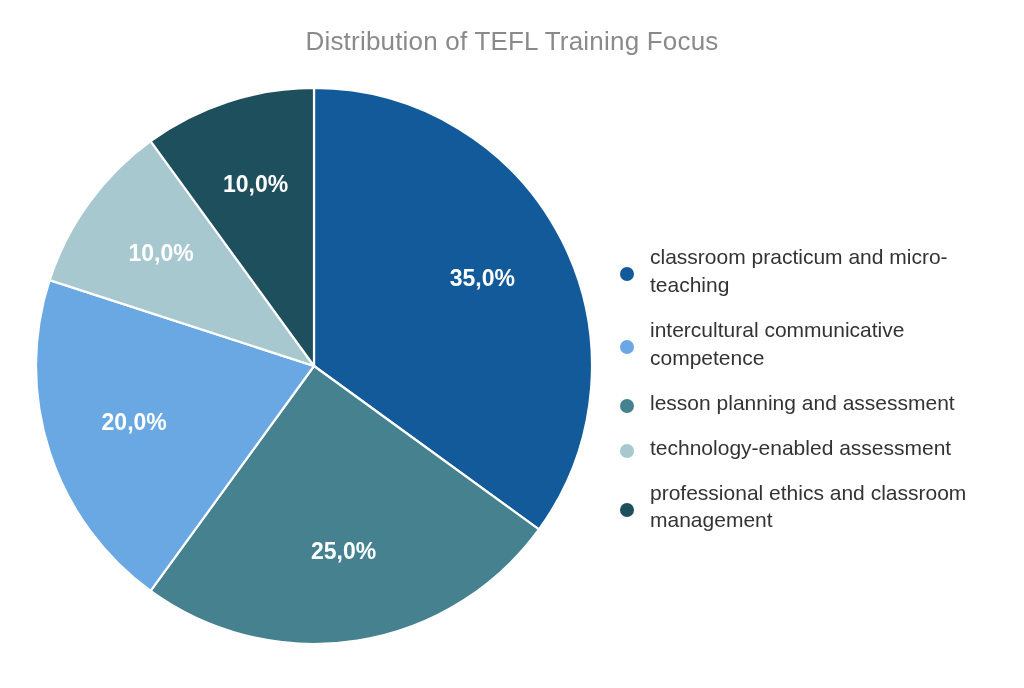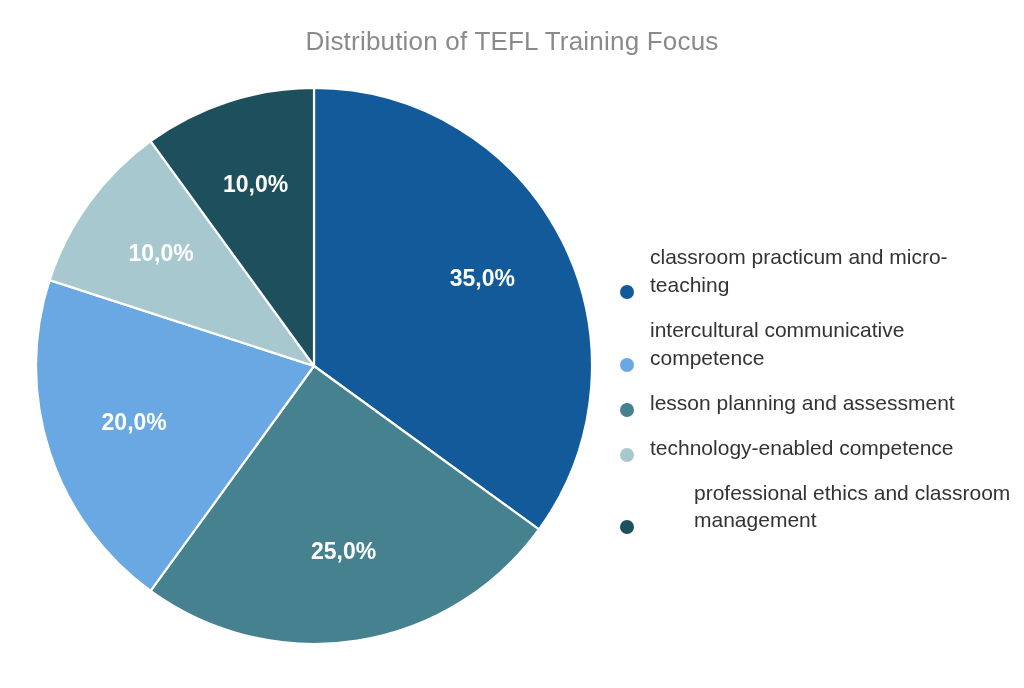--- a/index.html
+++ b/index.html
@@ -57,26 +57,25 @@
     dominant-baseline: middle;
   }
   #legend {
     position: absolute;
     left: 620px;
     top: 243px;
     width: 392px;
   }
   .legend-item {
     display: flex;
-    align-items: flex-end;
+    align-items: center;
     margin-bottom: 17px;
   }
   .legend-item:last-child {
     margin-bottom: 5px;
-    gap: 44px;
   }
   .legend-swatch {
     flex: 0 0 auto;
     width: 14px;
     height: 14px;
     border-radius: 50%;
     margin-top: 7px;
     margin-right: 16px;
   }
   .legend-label {
@@ -121,21 +120,21 @@
       <div class="legend-item">
         <span class="legend-swatch" style="background: rgb(105, 168, 226);"></span>
         <span class="legend-label">intercultural communicative competence</span>
       </div>
       <div class="legend-item">
         <span class="legend-swatch" style="background: rgb(69, 129, 142);"></span>
         <span class="legend-label">lesson planning and assessment</span>
       </div>
       <div class="legend-item">
         <span class="legend-swatch" style="background: rgb(168, 200, 207);"></span>
-        <span class="legend-label">technology-enabled competence</span>
+        <span class="legend-label">technology-enabled assessment</span>
       </div>
       <div class="legend-item">
         <span class="legend-swatch" style="background: rgb(29, 79, 92);"></span>
         <span class="legend-label">professional ethics and classroom management</span>
       </div>
     </div>
 
 </div>
 
 </body></html>

